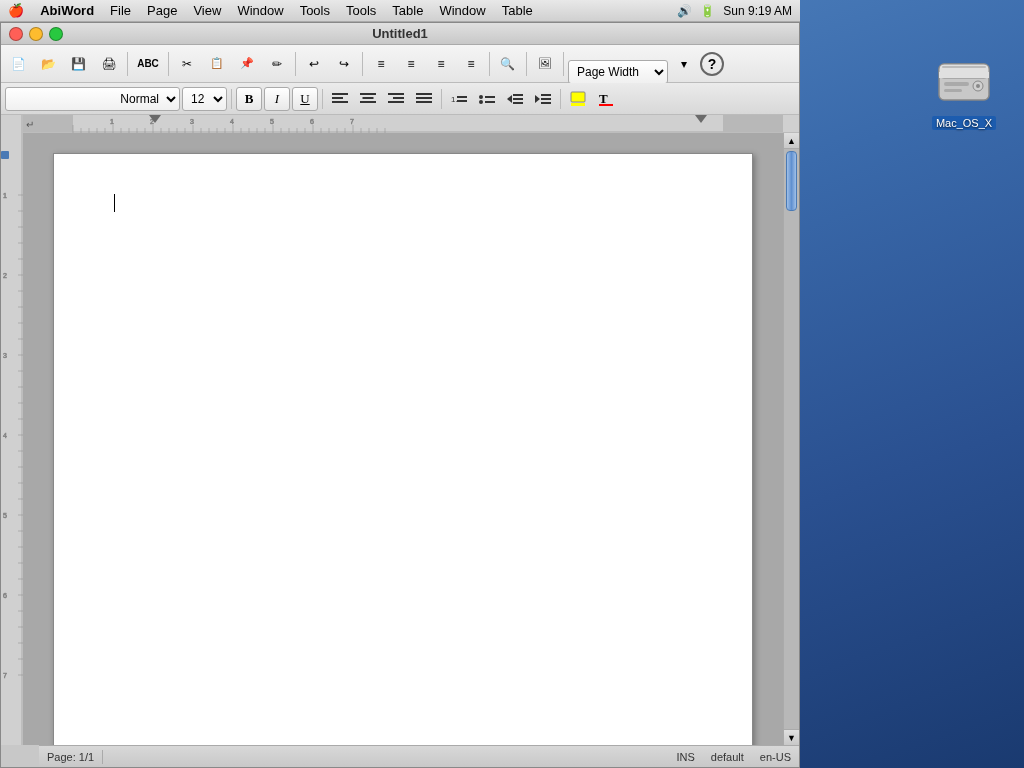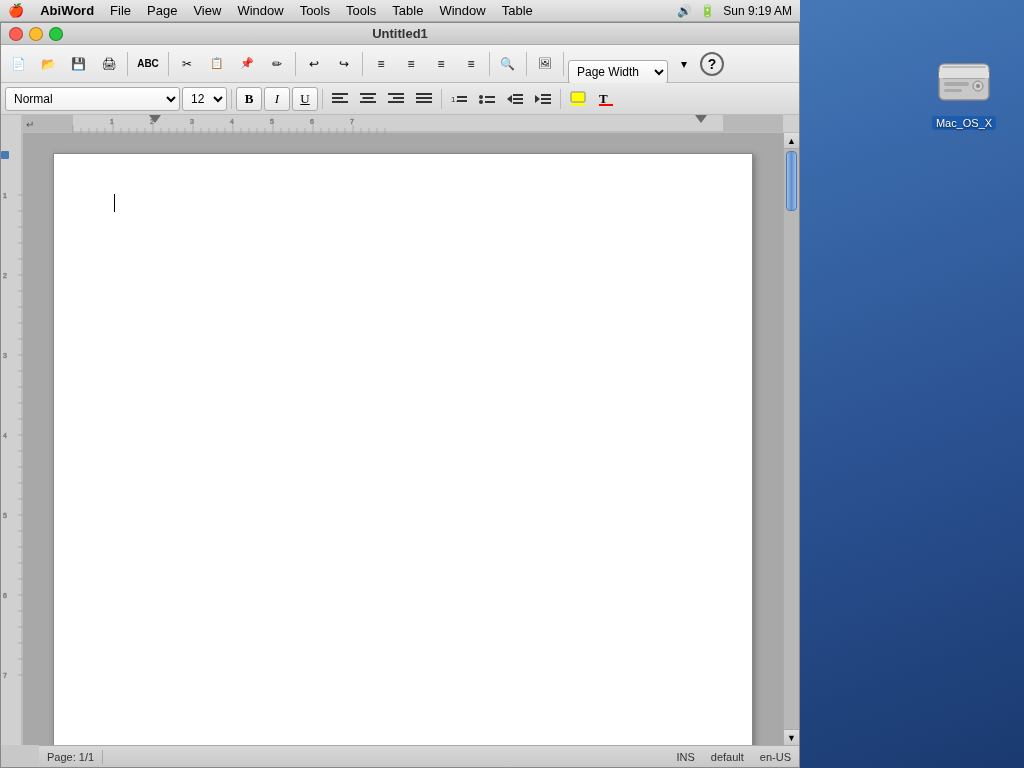--- a/index.html
+++ b/index.html
@@ -173,21 +173,21 @@
     }
     .format-select {
       height: 24px;
       font-size: 12px;
       border: 1px solid #aaa;
       border-radius: 3px;
       background: linear-gradient(to bottom, #fff, #f0f0f0);
       padding: 0 4px;
       cursor: pointer;
     }
-    .style-select { width: 175px; }
+    .style-select { width: 175px; text-align: right; }
     .font-select { width: 175px; }
     .size-select { width: 45px; }
     .format-btn {
       width: 26px;
       height: 24px;
       display: flex;
       align-items: center;
       justify-content: center;
       border: 1px solid #aaa;
       border-radius: 3px;

